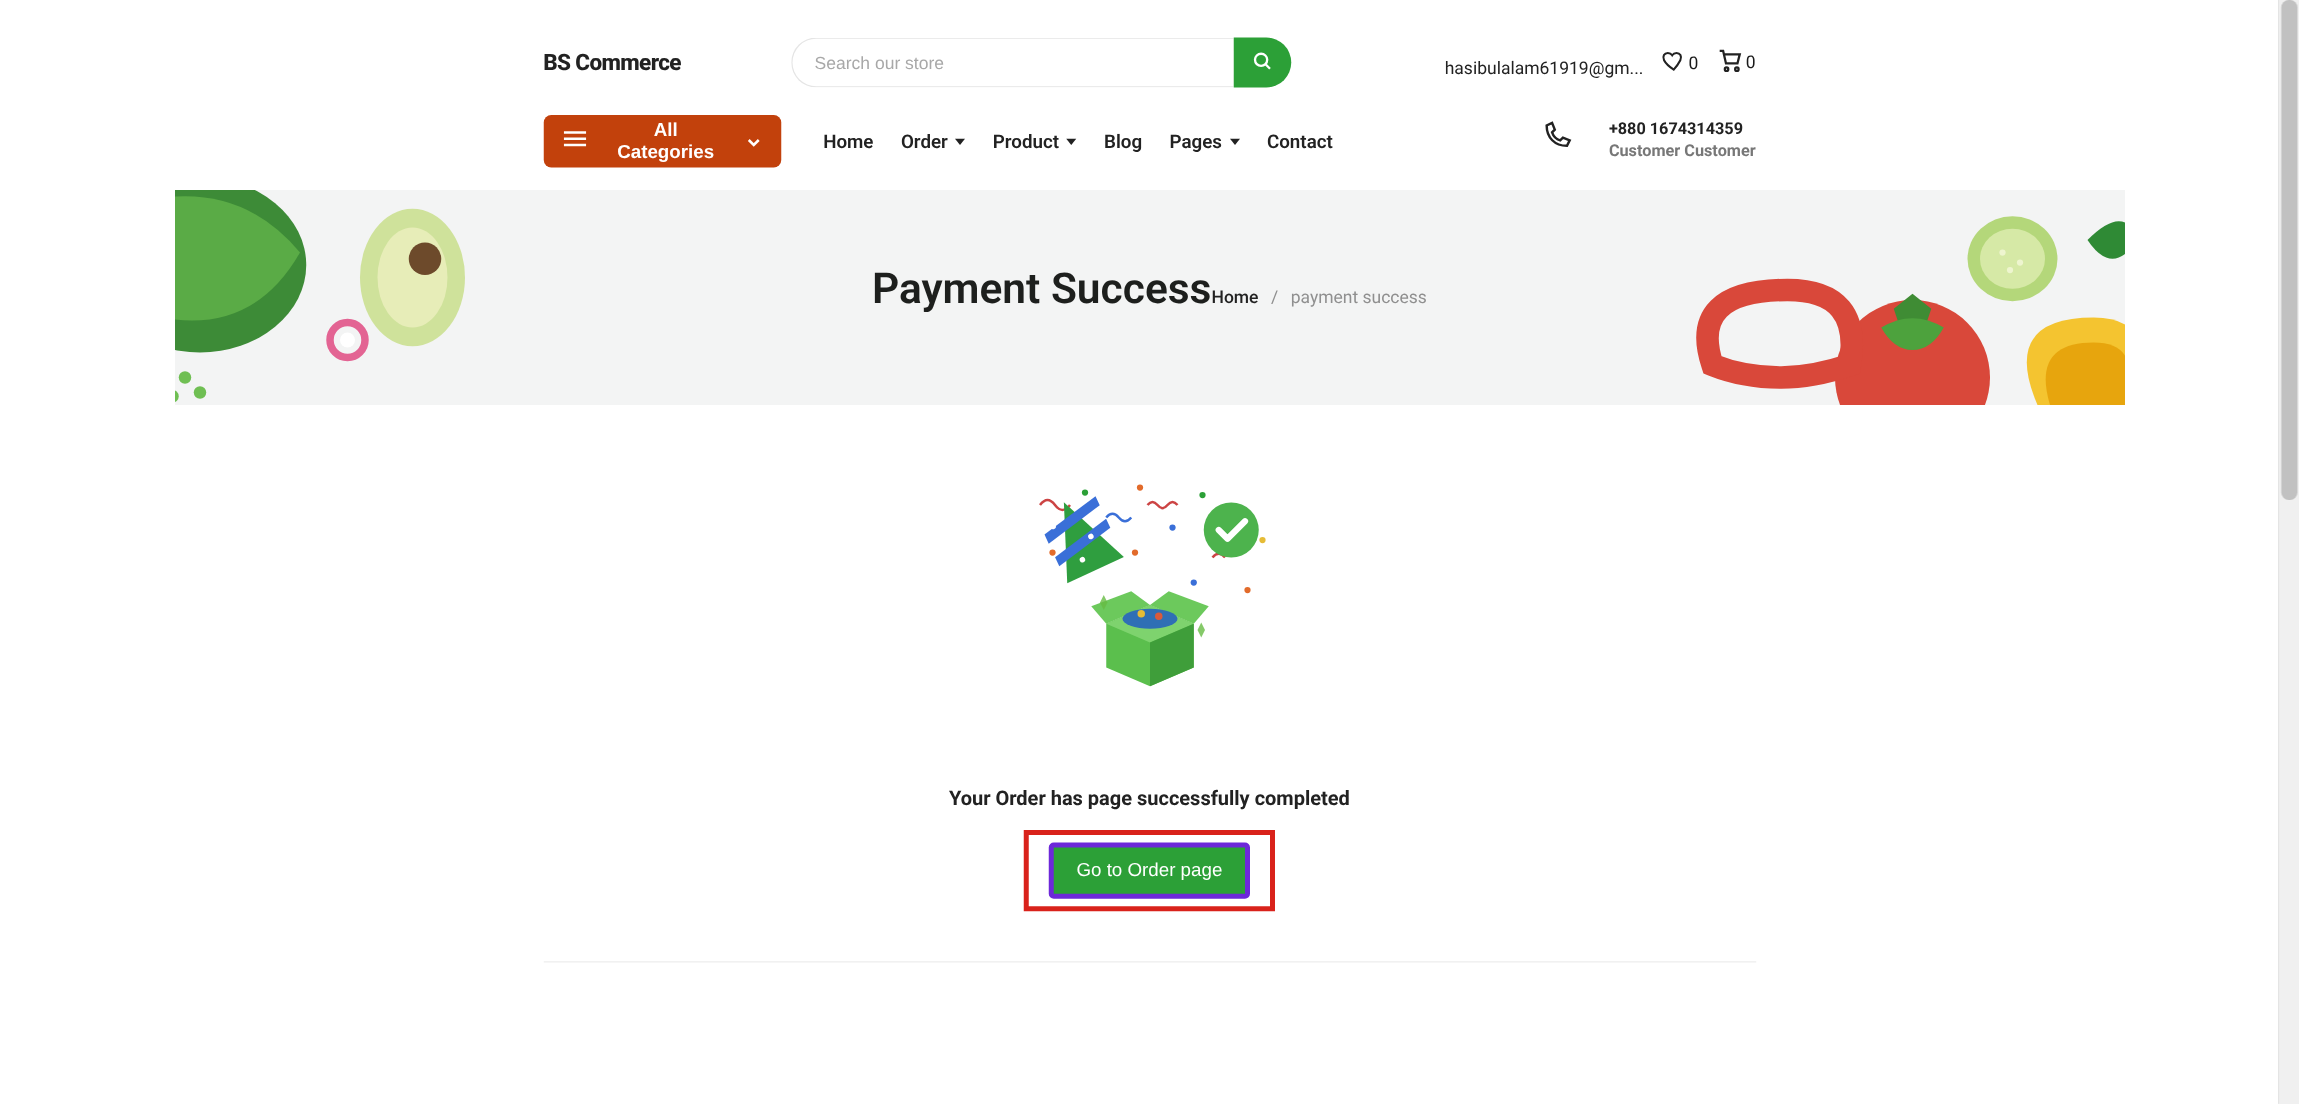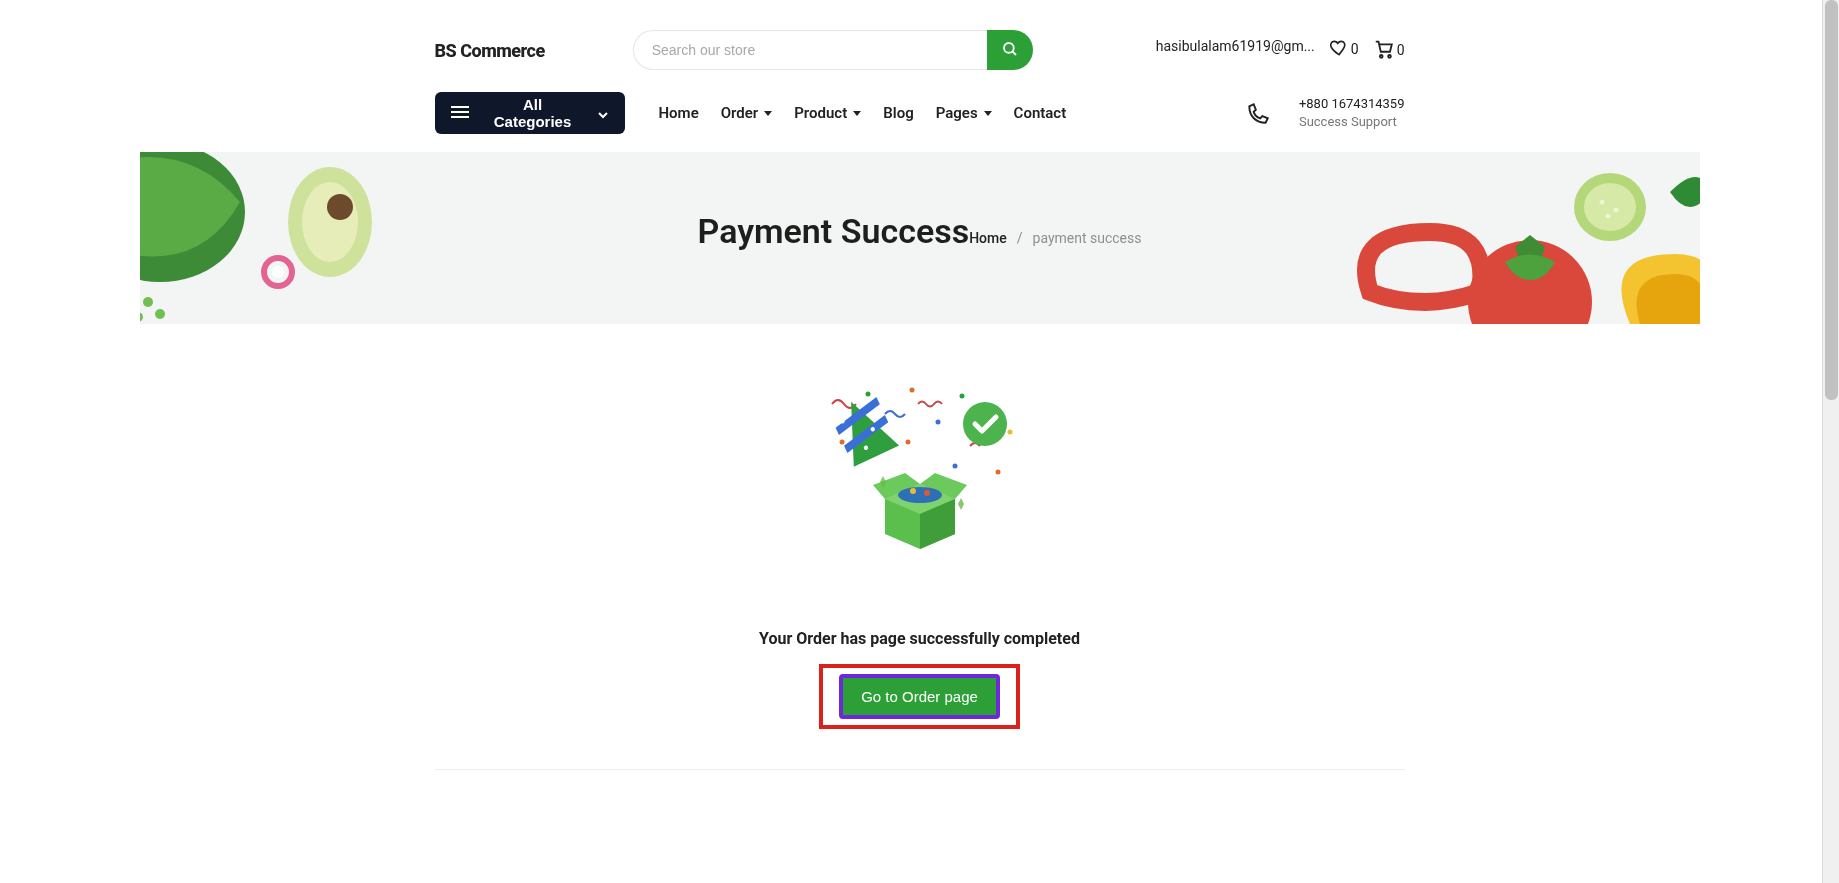--- a/index.html
+++ b/index.html
@@ -71,36 +71,36 @@
     border: none;
     border-radius: 0 20px 20px 0;
     display: flex;
     align-items: center;
     justify-content: center;
     cursor: pointer;
   }
   .user-area {
     margin-left: auto;
     display: flex;
-    align-items: flex-start;
+    align-items: flex-end;
     gap: 14px;
     font-size: 14px;
   }
   .user-email { color: #222; }
   .icon-count { display: flex; align-items: center; gap: 2px; }
   
   .hdr2 {
     display: flex;
     align-items: center;
     width: 970px;
     margin: 0 auto;
     padding: 0 0 18px;
   }
   .cat-btn {
-    background: #0f172a;
+    background: #c2410c;
     color: #fff;
     border: none;
     width: 190px;
     height: 42px;
     border-radius: 6px;
     display: flex;
     align-items: center;
     padding: 0 16px;
     font-size: 15px;
     font-weight: 600;
@@ -119,22 +119,23 @@
     font-weight: 600;
     font-size: 15px;
     text-decoration: none;
     display: flex;
     align-items: center;
     gap: 4px;
   }
   .support {
     margin-left: auto;
     display: flex;
-    align-items: flex-end;
+    align-items: flex-start;
     gap: 28px;
+    font-weight: bold;
   }
   .support-text { font-size: 13px; line-height: 1.35; }
   .support-text .num { color: #222; }
   .support-text .lbl { color: #777; }
   
   .hero {
     background: #f3f4f4;
     height: 172px;
     position: relative;
     overflow: hidden;
@@ -285,21 +286,21 @@
     </nav>
 
     <div class="support">
       <span>
         <svg width="26" height="26" viewBox="0 0 24 24" fill="none" stroke="#222" stroke-width="1.8">
           <path d="M4 5c0 9 6 15 15 15l2-4-5-2-2 2c-3-1-5-3-6-6l2-2-2-5-4 2z"></path>
         </svg>
       </span>
       <div class="support-text">
         <div class="num">+880 1674314359</div>
-        <div class="lbl">Success Support</div>
+        <div class="lbl">Customer Customer</div>
       </div>
     </div>
   </div>
 
   <div class="hero">
 
     <svg class="deco" style="left:-10px;top:0;" width="260" height="172" viewBox="0 0 260 172">
       <ellipse cx="30" cy="60" rx="85" ry="70" fill="#3d8b37"></ellipse>
       <path d="M-20 10 Q 60 -10 110 50 Q 70 120 -10 100 Z" fill="#5aab46"></path>
       <ellipse cx="200" cy="70" rx="42" ry="55" fill="#cfe29b"></ellipse>

